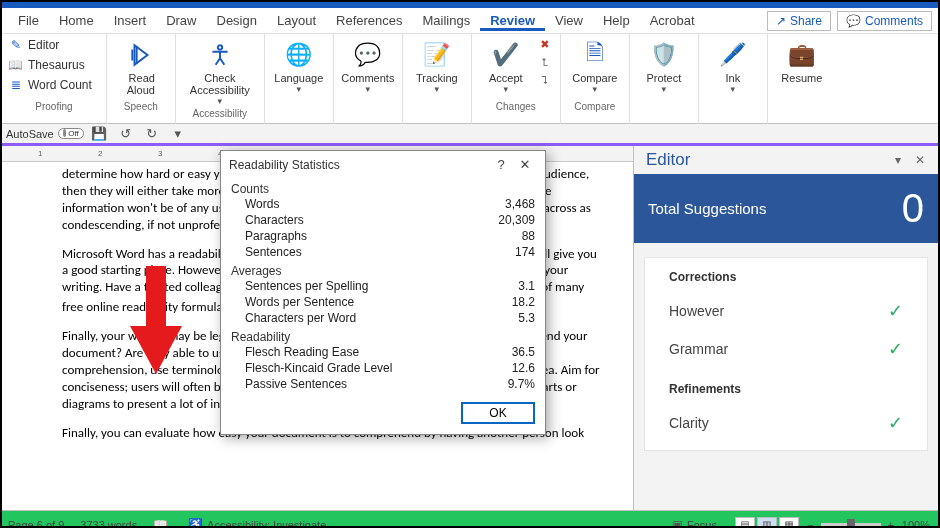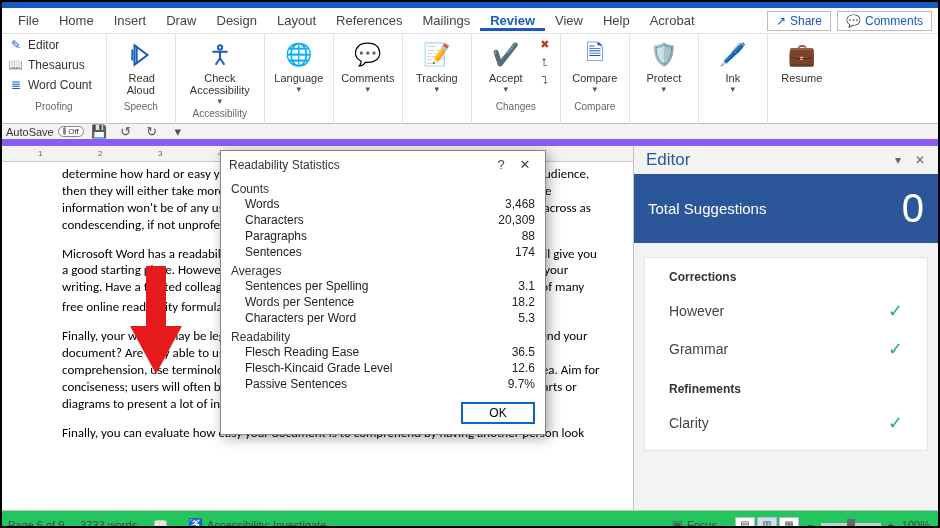--- a/index.html
+++ b/index.html
@@ -156,21 +156,21 @@
 
   
   .qat-row {
     height: 22px;
     background: #f3f3f3;
     display: flex;
     align-items: center;
     padding-left: 4px;
     font-size: 11px;
     color: #333;
-    border-bottom: 7px solid #8b5cf6;
+    border-bottom: 3px solid #8b5cf6;
   }
   .qat-row .toggle {
     display: inline-flex;
     align-items: flex-start;
     border: 1px solid #888;
     border-radius: 8px;
     padding: 0 4px;
     font-size: 9px;
     background: #fff;
     margin-left: 4px;

